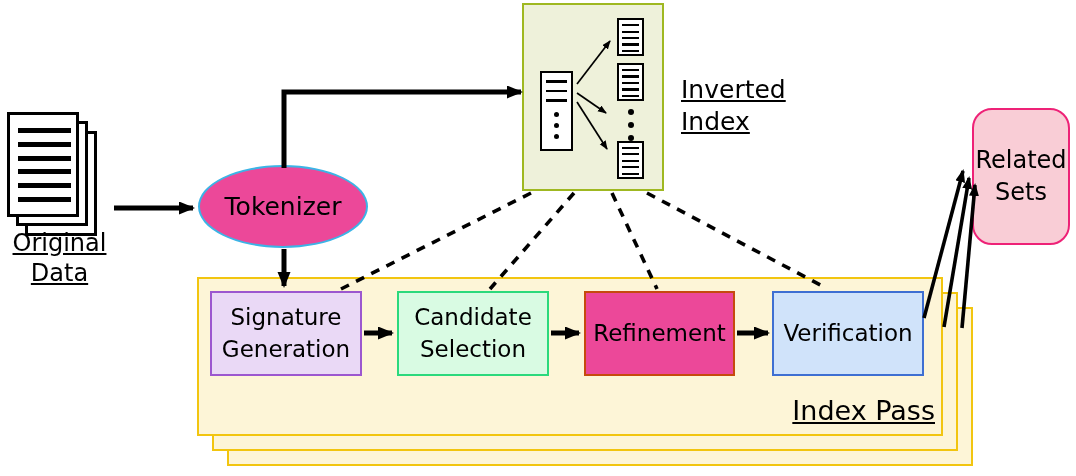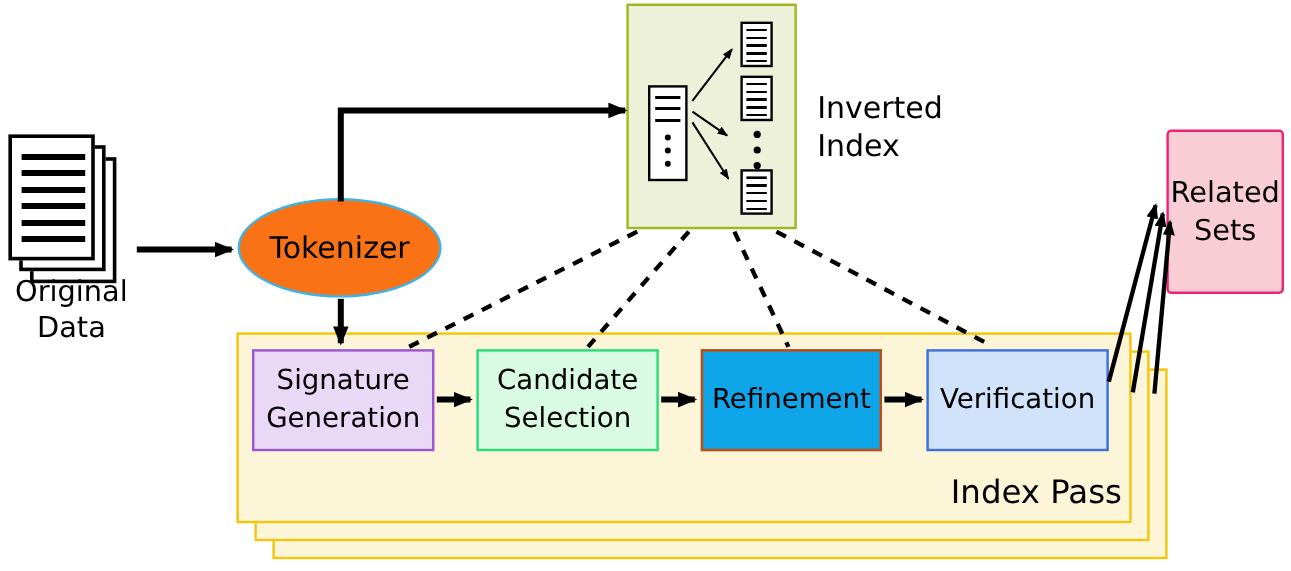--- a/index.html
+++ b/index.html
@@ -33,47 +33,47 @@
 
   
   .sp-layer { position: absolute; width: 746px; height: 159px; border: 2px solid; }
 
   
   .stage { position: absolute; width: 152px; height: 85px; border: 2px solid;
     display: flex; align-items: center; justify-content: center; text-align: center;
     font-size: 23px; line-height: 1.35; z-index: 4; }
 
   
-  .rounded { position: absolute; border-radius: 4px; border: 2.5px solid;
+  .rounded { position: absolute; border-radius: 20px; border: 2.5px solid;
     display: flex; align-items: center; justify-content: center; text-align: center;
     font-size: 24px; line-height: 1.3; z-index: 4; }
 
   
-  .lbl { position: absolute; font-size: 24px; line-height: 1.25; }
+  .lbl { position: absolute; font-size: 24px; line-height: 1.25; text-decoration: underline; }
 
   
   #overlay { position: absolute; left: 0; top: 0; z-index: 20; pointer-events: none; }
 
   .z1 { z-index: 1; } .z2 { z-index: 2; } .z3 { z-index: 3; } .z4 { z-index: 4; }
 </style>
 </head>
 <body>
 
 <div id="canvas">
 
   <div>
     <div class="page z1" style="left:25px; top:131px;"></div>
     <div class="page z2" style="left:16px; top:121px;"></div>
     <div class="page z3" style="left:7px;  top:112px;">
       <div class="page-lines"></div>
     </div>
   </div>
   <div class="lbl z4" style="left:-3px; top:228px; width:125px; text-align:center;">Original Data</div>
 
-  <div class="ellipse z4" style="left: 198px; top: 165px; width: 170px; height: 83px; background-color: #f97316; border-color: rgb(60, 180, 230);">
+  <div class="ellipse z4" style="left: 198px; top: 165px; width: 170px; height: 83px; background-color: #ec4899; border-color: rgb(60, 180, 230);">
     <span>Tokenizer</span>
   </div>
 
   <div class="bigbox z3" style="left: 522px; top: 3px; width: 142px; height: 188px; background-color: rgb(238, 241, 218); border-color: rgb(159, 184, 33);">
     <div class="indexlist" style="left:16px; top:66px;">
       <div class="indexlist-lines"></div>
       <div class="vdots small" style="left:0; right:0; top:36px;">
           <i></i>
           <i></i>
           <i></i>
@@ -100,21 +100,21 @@
   <div class="sp-layer z2" style="left: 212px; top: 292px; background-color: rgb(253, 245, 215); border-color: rgb(242, 197, 15);"></div>
   <div class="sp-layer z3" style="left: 197px; top: 277px; background-color: rgb(253, 245, 215); border-color: rgb(242, 197, 15);"></div>
   <div class="lbl z4" style="left:690px; top:394px; width:245px; font-size:27px; text-align:right;">Index Pass</div>
 
   <div class="stage" style="left: 210px; top: 291px; background-color: rgb(234, 217, 246); border-color: rgb(156, 87, 207);">
     <span>Signature Generation</span>
   </div>
   <div class="stage" style="left: 397px; top: 291px; background-color: rgb(217, 251, 227); border-color: rgb(43, 217, 124);">
     <span>Candidate Selection</span>
   </div>
-  <div class="stage" style="left: 584px; top: 291px; width: 151px; background-color: #0ea5e9; border-color: rgb(198, 74, 14);">
+  <div class="stage" style="left: 584px; top: 291px; width: 151px; background-color: #ec4899; border-color: rgb(198, 74, 14);">
     <span>Refinement</span>
   </div>
   <div class="stage" style="left: 772px; top: 291px; background-color: rgb(208, 227, 250); border-color: rgb(62, 111, 210); justify-content: center;">
     <span>Verification</span>
   </div>
 
   <div class="rounded" style="left: 972px; top: 108px; width: 98px; height: 137px; background-color: rgb(249, 205, 214); border-color: rgb(238, 34, 119);">
     <span>Related Sets</span>
   </div>
 

